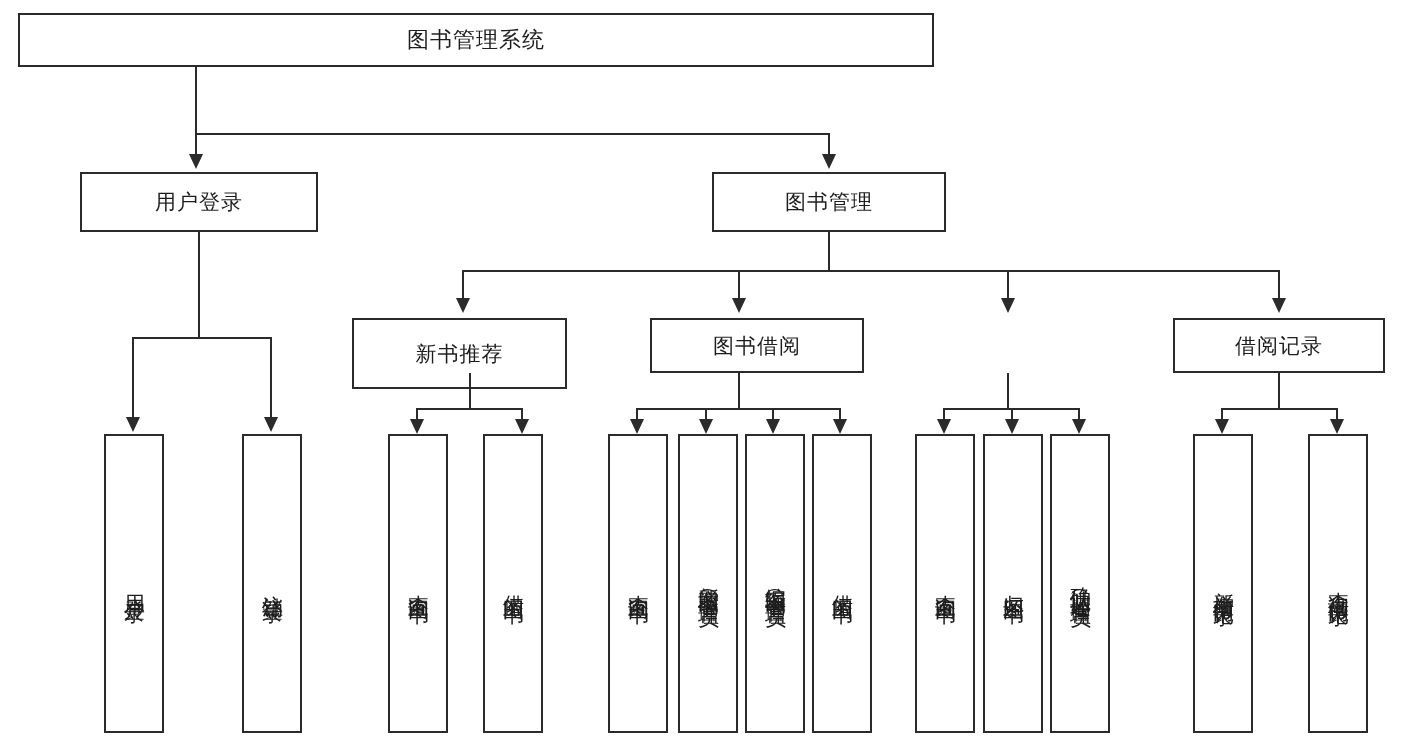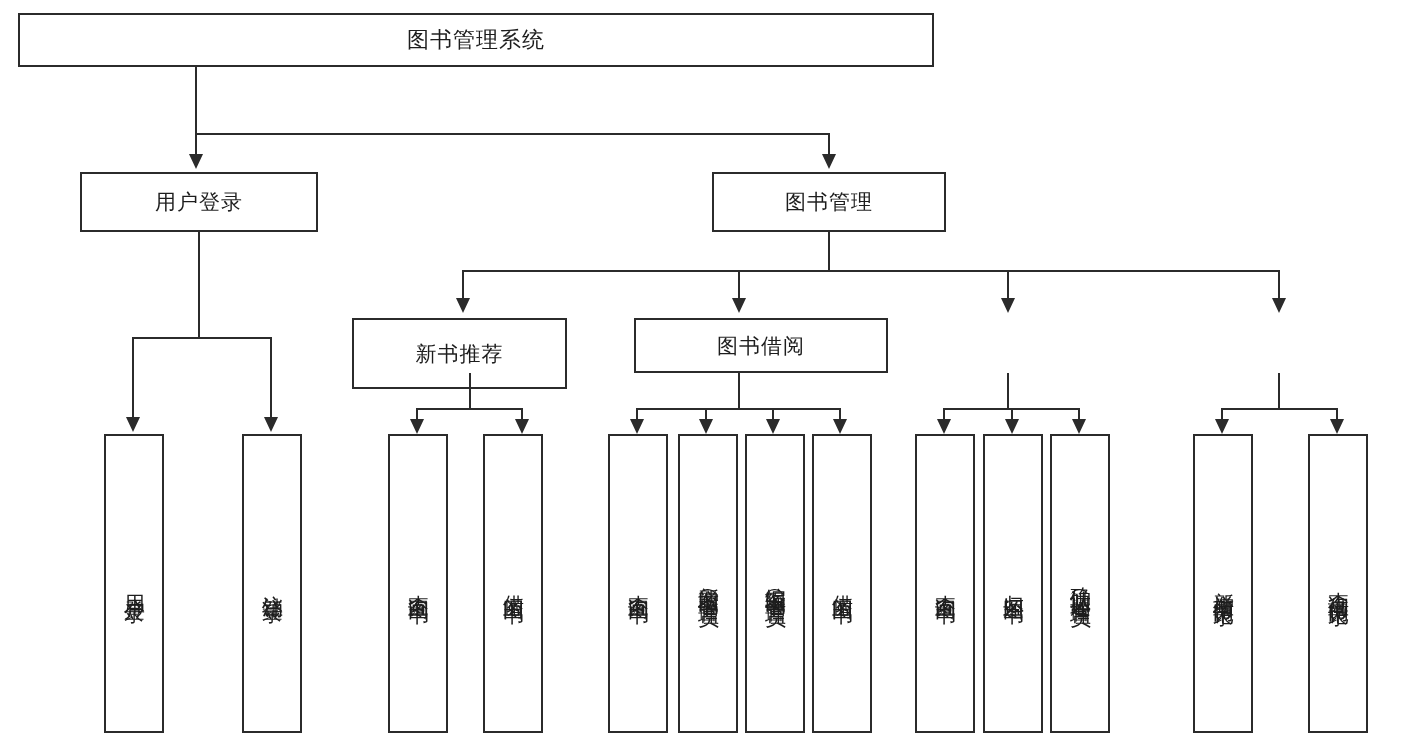--- a/index.html
+++ b/index.html
@@ -107,22 +107,25 @@
   <div class="ln v" style="left:738px;top:270px;width:2px;height:30px;"></div>
   <div class="arrow" style="left:732px;top:298px;"></div>
   <div class="ln v" style="left:1007px;top:270px;width:2px;height:30px;"></div>
   <div class="arrow" style="left:1001px;top:298px;"></div>
   <div class="ln v" style="left:1278px;top:270px;width:2px;height:30px;"></div>
   <div class="arrow" style="left:1272px;top:298px;"></div>
 
   <div class="node h" style="left:352px;top:318px;width:215px;height:71px;">
     <span>新书推荐</span>
   </div>
-  <div class="node h" style="left:634px;top:318px;width:254px;height:55px;">
+  <div class="node h" style="left:650px;top:318px;width:214px;height:55px;">
     <span>图书借阅</span>
+  </div>
+  <div class="node h" style="left:1173px;top:318px;width:212px;height:55px;">
+    <span>借阅记录</span>
   </div>
 
   <div class="ln v" style="left:469px;top:373px;width:2px;height:36px;"></div>
   <div class="ln h" style="left:417px;top:408px;width:106px;height:2px;"></div>
   <div class="ln v" style="left:416px;top:408px;width:2px;height:13px;"></div>
   <div class="arrow" style="left:410px;top:419px;"></div>
   <div class="ln v" style="left:521px;top:408px;width:2px;height:13px;"></div>
   <div class="arrow" style="left:515px;top:419px;"></div>
 
   <div class="ln v" style="left:738px;top:373px;width:2px;height:36px;"></div>

